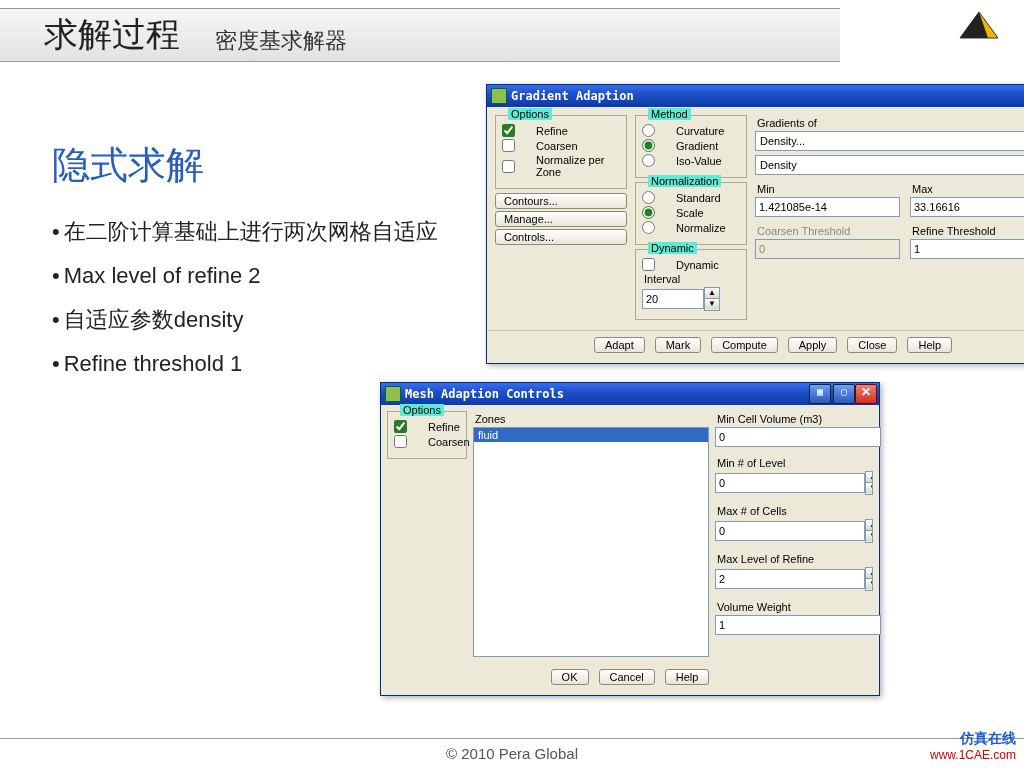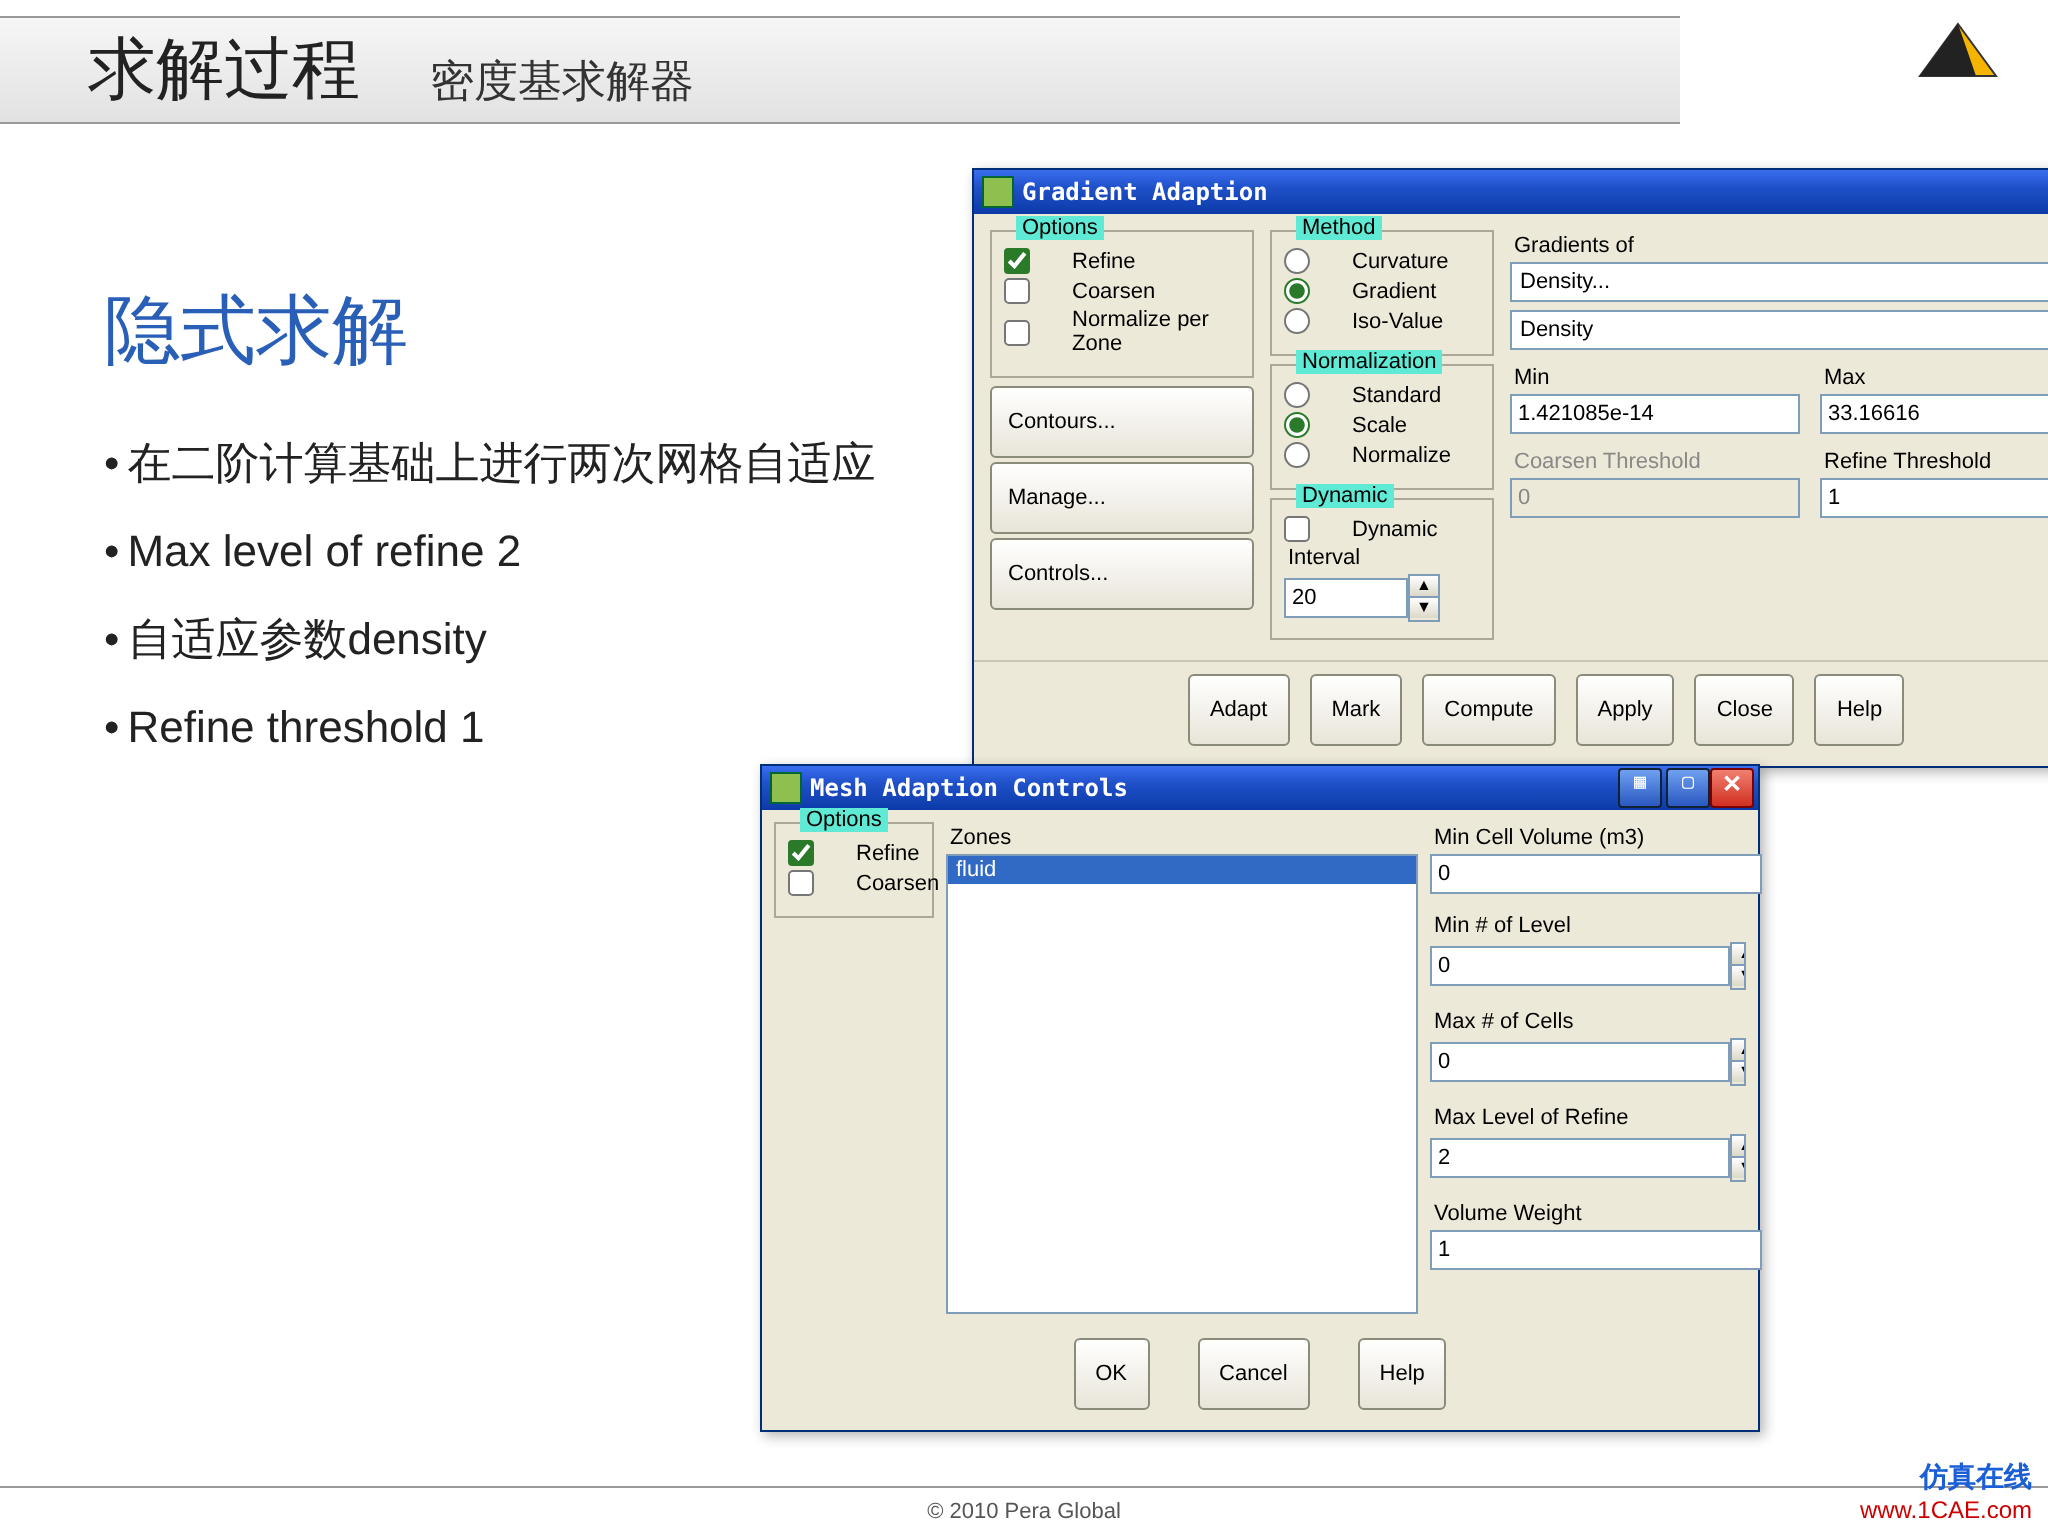--- a/index.html
+++ b/index.html
@@ -13,60 +13,60 @@
   .logo-wrap{position:absolute;right:24px;top:10px;text-align:left}
   .logo-tri{display:inline-block;vertical-align:middle}
   .logo-txt{display:inline-block;vertical-align:middle;margin-left:6px}
   .logo-cn{font-size:20px;font-weight:bold;color:#222;letter-spacing:2px}
   .logo-en{font-size:10px;color:#222;letter-spacing:1px}
   
   .section-title{position:absolute;left:52px;top:140px;font-size:38px;color:#2a5fb8}
   .bullets{position:absolute;left:52px;top:210px;font-size:22px;color:#222;line-height:44px}
   .bullets div::before{content:"•";margin-right:4px}
   
-  .footer{position:absolute;left:0;bottom:6px;width:100%;text-align:center;font-size:11px;color:#555;
+  .footer{position:absolute;left:0;bottom:6px;width:100%;text-align:center;font-size:15px;color:#555;
           border-top:1px solid #999;padding-top:6px}
   .watermark{position:absolute;right:8px;bottom:6px;text-align:right;font-size:14px}
   .watermark .wm1{color:#1b5fd6;font-weight:bold}
   .watermark .wm2{color:#c00;font-size:12px}
   
   .dlg{position:absolute;background:#ece9d8;border:1px solid #002f7a;box-shadow:2px 2px 6px rgba(0,0,0,.3);font-size:11px;color:#000}
   .dlg .tbar{height:22px;background:linear-gradient(#3a6ef0,#1f50c8 40%,#0b3aa8);color:#fff;
              display:flex;align-items:center;padding:0 2px 0 4px;font-family:"SimSun","NSimSun",monospace;font-size:12px;font-weight:bold}
   .dlg .tbar .icn{width:14px;height:14px;margin-right:4px;background:#8fbf4f;border:1px solid #063}
   .dlg .tbar .spacer{flex:1}
   .dlg .tbar .btn-close{width:20px;height:18px;background:linear-gradient(#f08070,#d13020);color:#fff;
        text-align:center;border:1px solid #7a0000;border-radius:2px;font-weight:bold;font-family:Arial;line-height:14px}
   .dlg .tbar .btn-dock{width:20px;height:18px;background:linear-gradient(#6fa0f0,#2a58c0);color:#fff;
        text-align:center;border:1px solid #123;border-radius:2px;margin-left:2px;line-height:14px;font-size:10px}
   .grp{border:1px solid #aca899;margin:4px;padding:6px 6px 8px 6px;position:relative}
   .grp>.lbl{position:absolute;top:-8px;left:12px;background:#5eead4;padding:0 3px;font-size:11px}
   .chk,.rdo{display:flex;align-items:center;margin:2px 0;gap:21px}
   .chk input,.rdo input{margin:0;accent-color:#2a7a2a}
   .btn{background:linear-gradient(#fff,#e8e4d8);border:1px solid #8b8b7a;border-radius:3px;
-       height:36px;padding:0 10px;font-size:11px}
+       height:16px;padding:0 10px;font-size:11px}
   .txt{border:1px solid #7f9db9;background:#fff;height:18px;padding:0 3px;font-size:11px}
   .txt.dis{color:#888;background:#ece9d8}
   .sel{border:1px solid #7f9db9;background:#fff;height:20px;font-size:11px;width:100%}
   .list{border:1px solid #7f9db9;background:#fff;overflow:auto}
   .list .sel-row{background:#316ac5;color:#fff;padding:1px 4px}
   .spin{display:inline-flex;flex-direction:column;border:1px solid #7f9db9;background:#ece9d8;height:22px;overflow:hidden}
   .spin span{width:14px;height:10px;text-align:center;line-height:9px;font-size:8px;border-bottom:1px solid #7f9db9;background:linear-gradient(#fff,#dcd8c8)}
   .spin span:last-child{border-bottom:none}
   .dlg .row{display:flex;align-items:center}
   
   #dlg1{left:486px;top:84px;width:572px}
   #dlg1 .body{display:grid;grid-template-columns:140px 120px 1fr;gap:0;padding:4px}
   #dlg1 .col-buttons{display:flex;flex-direction:column;gap:2px;margin:4px}
   #dlg1 .col-buttons .btn{text-align:left;padding:0 8px}
   #dlg1 .btnbar{display:flex;justify-content:center;gap:10px;padding:6px 0 10px 0;border-top:1px solid #c9c6b8;margin-top:2px}
   
   #dlg2{left:380px;top:382px;width:498px}
   #dlg2 .body{display:flex;padding:6px;gap:6px}
-  #dlg2 .btnbar{display:flex;justify-content:center;gap:24px;padding:6px 0 10px 0}
+  #dlg2 .btnbar{display:flex;justify-content:center;gap:10px;padding:6px 0 10px 0}
   .small-lbl{font-size:11px;margin:2px 0 2px 2px}
 </style>
 </head>
 <body>
 <div class="slide">
 
   <div class="hdr"></div>
   <div class="title-main">求解过程</div>
   <div class="title-sub">密度基求解器</div>
 

